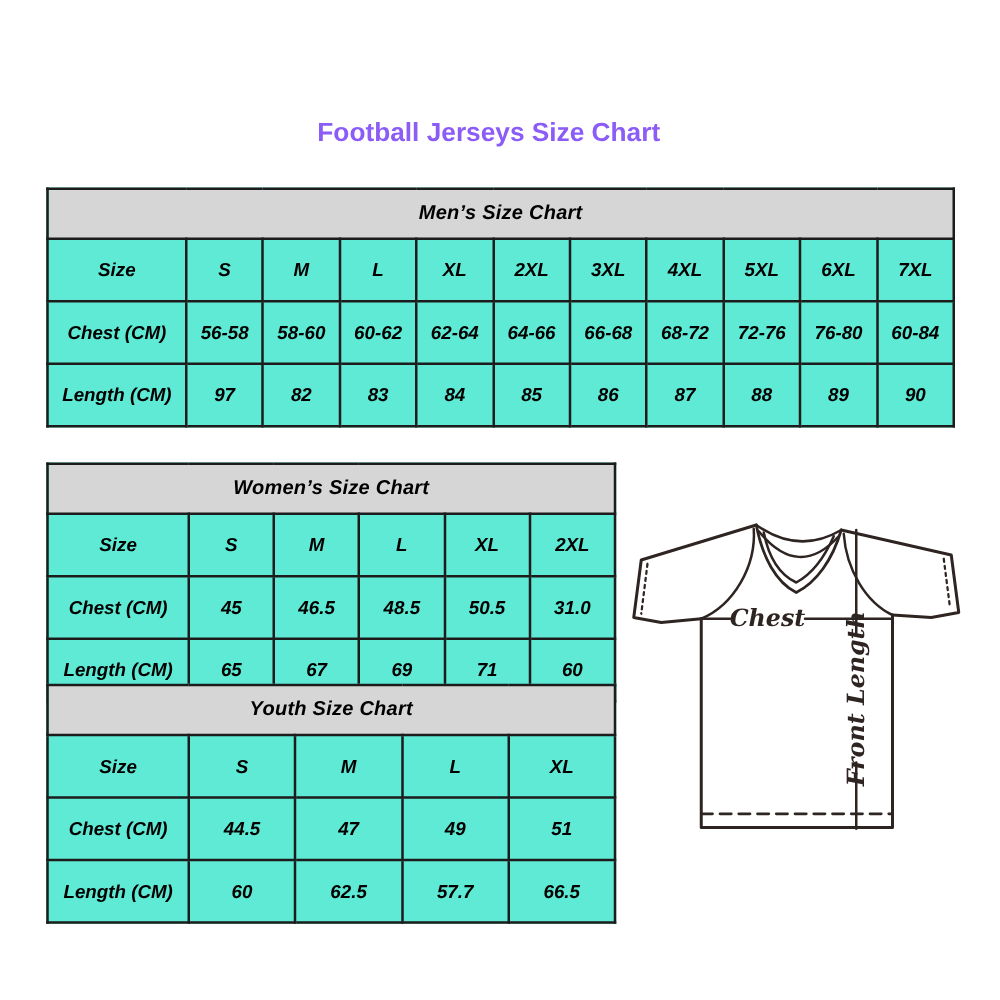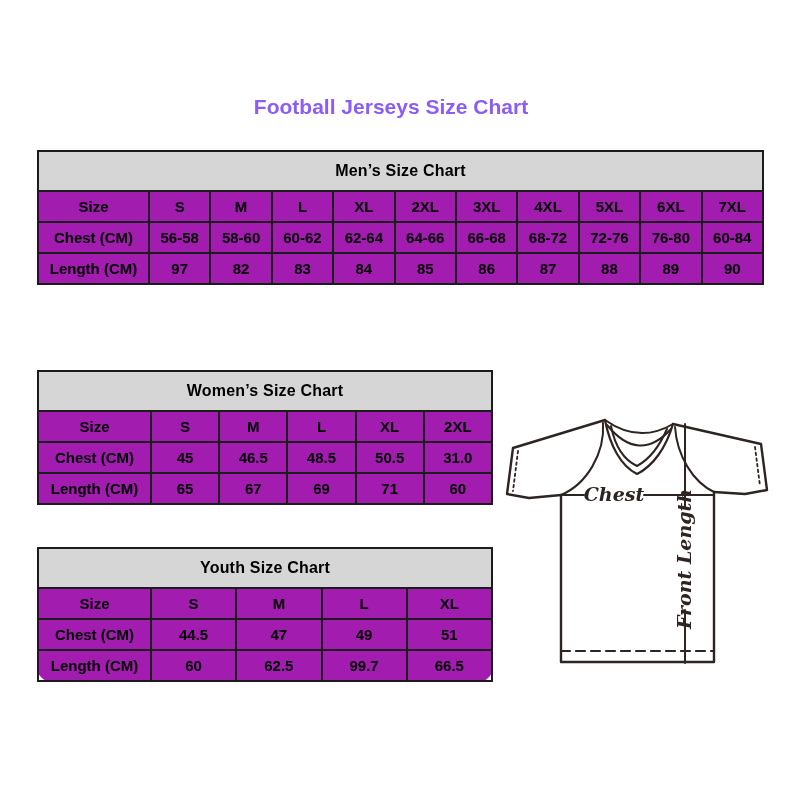--- a/index.html
+++ b/index.html
@@ -7,39 +7,39 @@
     width:800px; height:800px; background:#ffffff; position:relative;
     font-family:"Liberation Sans", sans-serif; overflow:hidden;
     -webkit-font-smoothing:antialiased;
   }
   .page-title {
     position:absolute; top:95px; left:0; width:782px; text-align:center;
     font-size:21px; font-weight:bold; color:#8b5cf6;
   }
   table.size-table {
     position:absolute; border-collapse:collapse; table-layout:fixed;
-    background:#a21caf; border:2px solid var(--border,#1c1c1c);
+    background:#5eead4; border:2px solid var(--border,#1c1c1c);font-style:italic;
   }
   table.size-table th, table.size-table td {
     border:2px solid var(--border,#1c1c1c);
     text-align:center; vertical-align:middle;
     font-weight:bold; color:#000; font-size:15px; padding:0 2px;
     overflow:hidden; white-space:nowrap;
   }
   table.size-table th.chart-title {
     background:var(--header-bg,#d6d6d6); font-size:16px; letter-spacing:.2px;
   }
   table.size-table thead tr { height:40px; }
-  table.size-table tbody tr { height:31px; }
+  table.size-table tbody tr { height:50px; }
 
   #men-table   { left:37px; top:150px; width:727px; }
   #men-table   col.label-col { width:111px; }
   #women-table { left:37px; top:370px; width:456px; }
   #women-table col.label-col { width:113px; }
-  #youth-table { left:37px; top:547px; width:456px;border-radius:15px; }
+  #youth-table { left:37px; top:547px; width:456px; }
   #youth-table col.label-col { width:113px; }
 
   #jersey-diagram { position:absolute; left:503px; top:398px; width:270px; height:270px; }
   #jersey-diagram text {
     font-family:"DejaVu Serif", serif; font-style:italic; font-weight:bold;
     font-size:19px; fill:var(--line-art,#2e2421);
   }
 </style>
 </head>
 <body>
@@ -159,21 +159,21 @@
         <td>Chest (CM)</td>
         <td>44.5</td>
         <td>47</td>
         <td>49</td>
         <td>51</td>
       </tr>
       <tr>
         <td>Length (CM)</td>
         <td>60</td>
         <td>62.5</td>
-        <td>99.7</td>
+        <td>57.7</td>
         <td>66.5</td>
       </tr>
     </tbody>
 </table>
 
 <svg id="jersey-diagram" viewBox="0 0 270 270">
   <g stroke="#2e2421" fill="none" stroke-linejoin="round" stroke-linecap="round">
 
     <path d="M102,22 L10,50 L4,96 L26,100 L58,97" stroke-width="2.4"></path>
 

